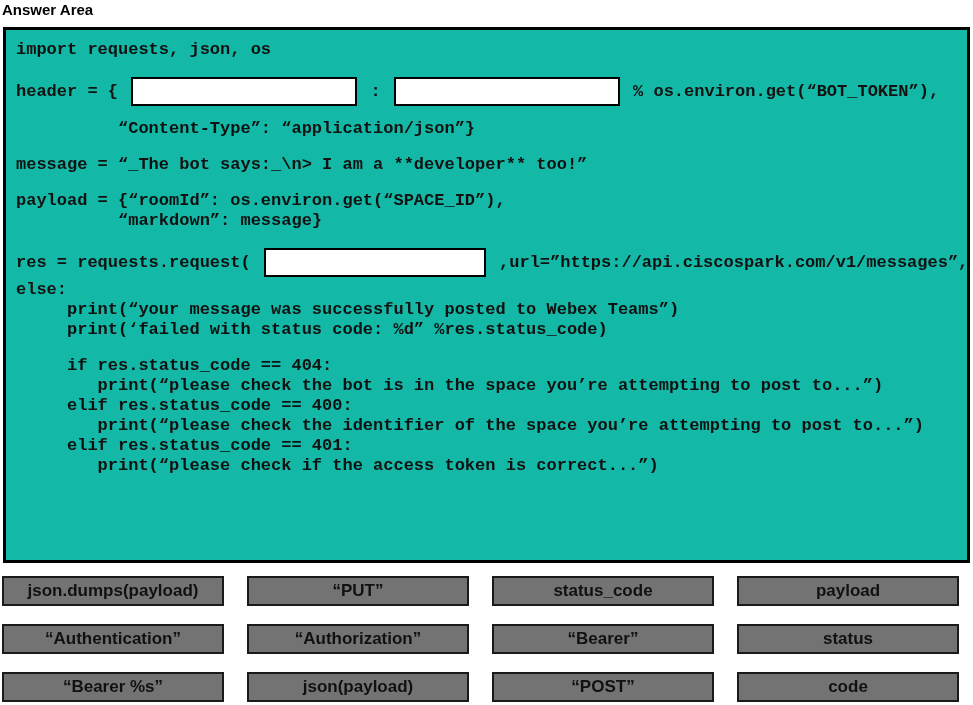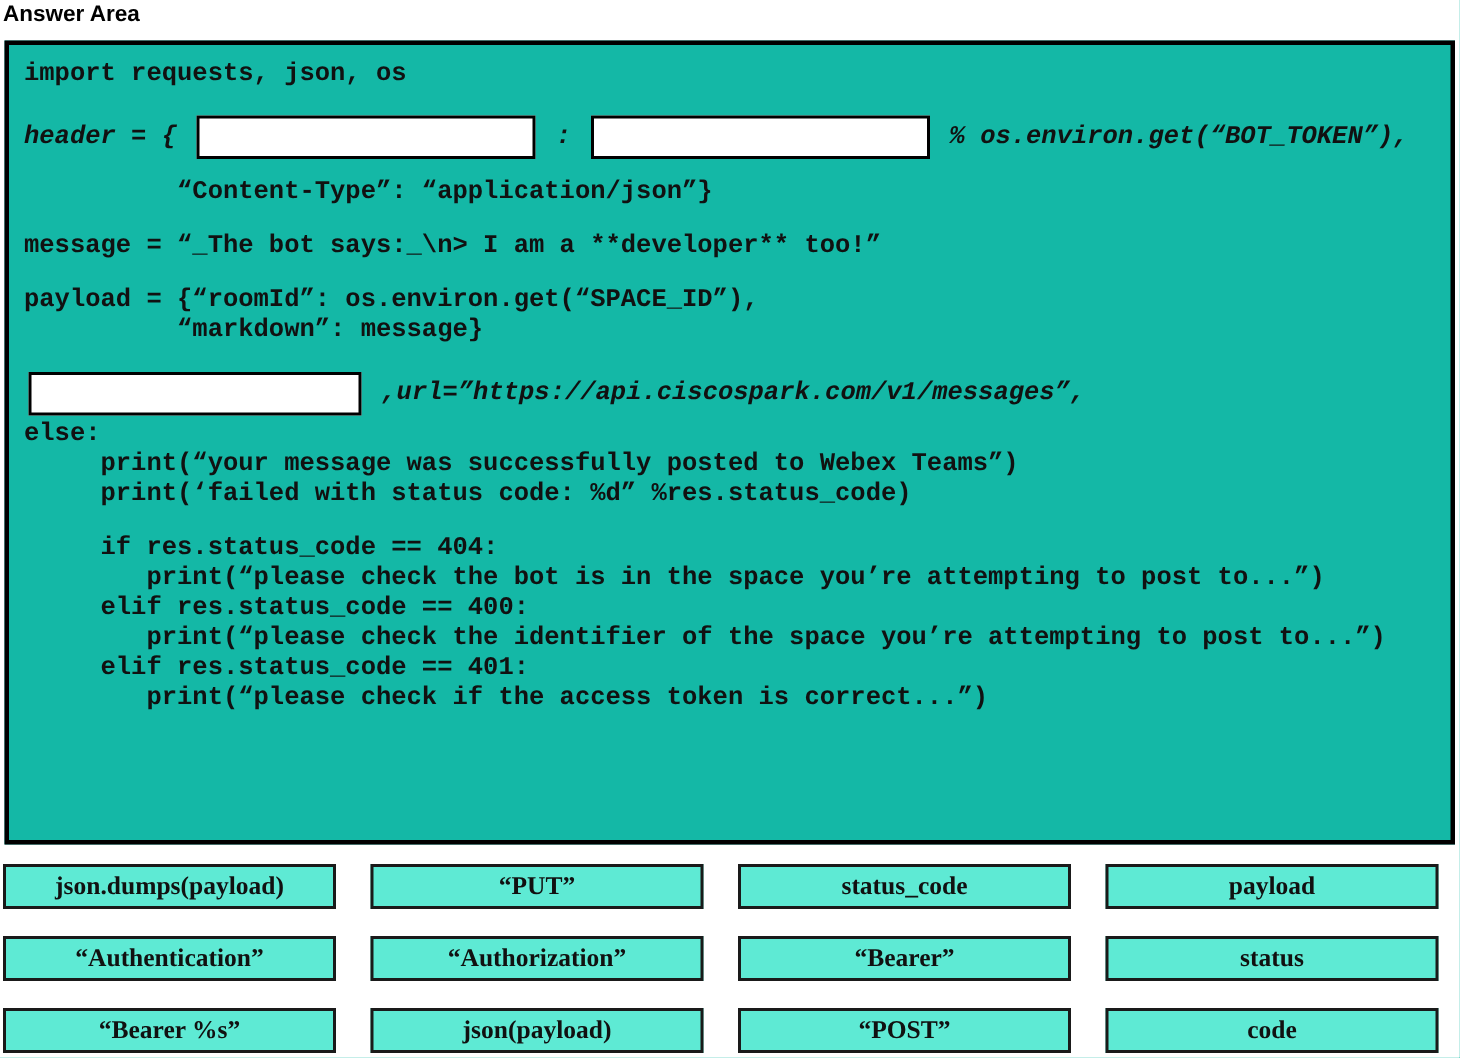--- a/index.html
+++ b/index.html
@@ -29,21 +29,21 @@
   .code-line {
     display: flex;
     align-items: center;
     font-family: "Liberation Mono", "DejaVu Sans Mono", monospace;
     font-weight: bold;
     font-size: 17px;
     color: #111;
     height: 20px;
     white-space: pre;
   }
-  .code-line.tall { height: 33px; font-style: italic; }
+  .code-line.tall { height: 33px; }
   .mt16 { margin-top: 16px; }
   .mt10 { margin-top: 10px; }
   .mt6  { margin-top: 6px; }
   .ct { white-space: pre; }
   .blank {
     flex: none;
     width: 226px;
     height: 29px;
     border: 2px solid #000;
     background: #fff;
@@ -53,25 +53,25 @@
   .options {
     margin: 13px 0 0 2px;
     display: grid;
     grid-template-columns: repeat(4, 222px);
     column-gap: 23px;
     row-gap: 18px;
   }
   .option {
     height: 30px;
     border: 2px solid #1a1a1a;
-    background: #5eead4;
+    background: #737373;
     display: flex;
     align-items: center;
     justify-content: center;
-    font-family: Liberation Serif, serif;
+    font-family: Liberation Sans, sans-serif;
     font-weight: bold;
     font-size: 17px;
     color: #111;
     white-space: pre;
     cursor: pointer;
   }
 </style>
 </head>
 <body>
 
@@ -101,20 +101,21 @@
 
   <div class="code-line mt16">
     <span class="ct">payload = {“roomId”: os.environ.get(“SPACE_ID”),</span>
   </div>
 
   <div class="code-line">
     <span class="ct">          “markdown”: message}</span>
   </div>
 
   <div class="code-line tall mt16">
+    <span class="ct">res = requests.request( </span>
     <span class="blank narrow"></span>
     <span class="ct"> ,url=”https://api.ciscospark.com/v1/messages”,</span>
   </div>
 
 
 
   <div class="code-line">
     <span class="ct">else:</span>
   </div>
 

